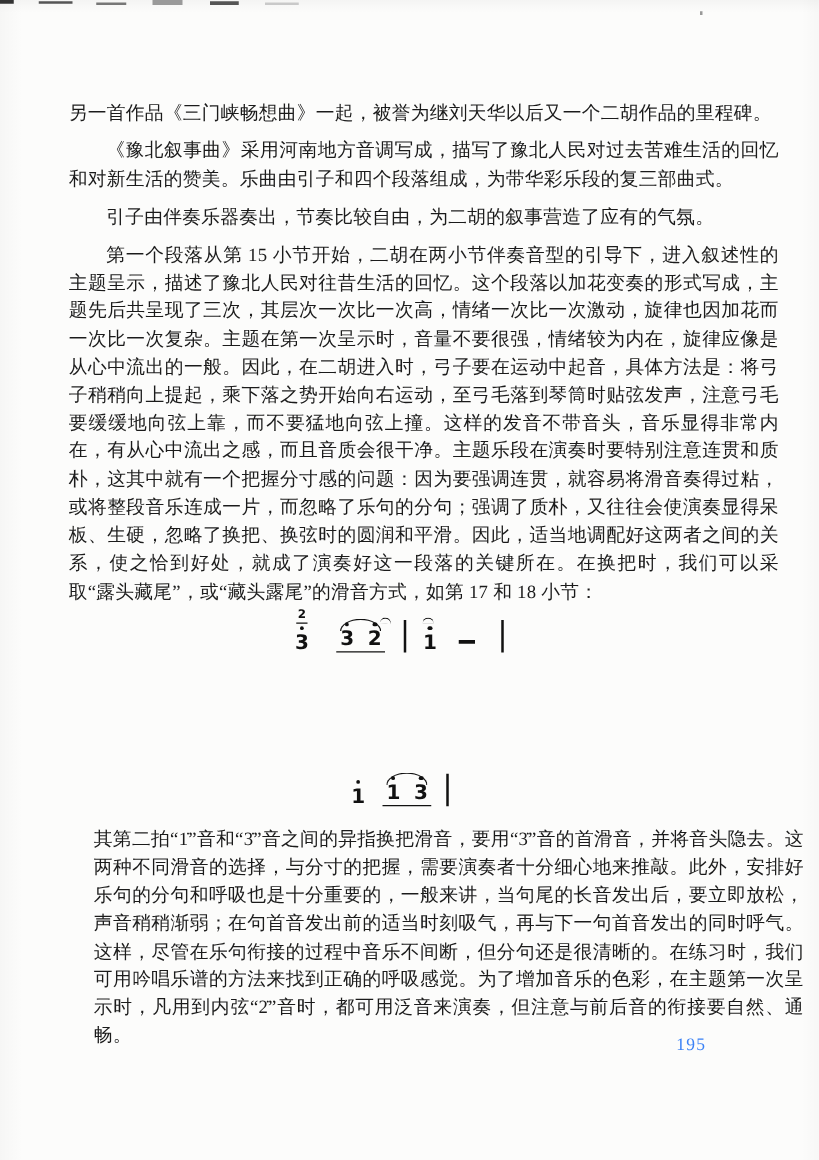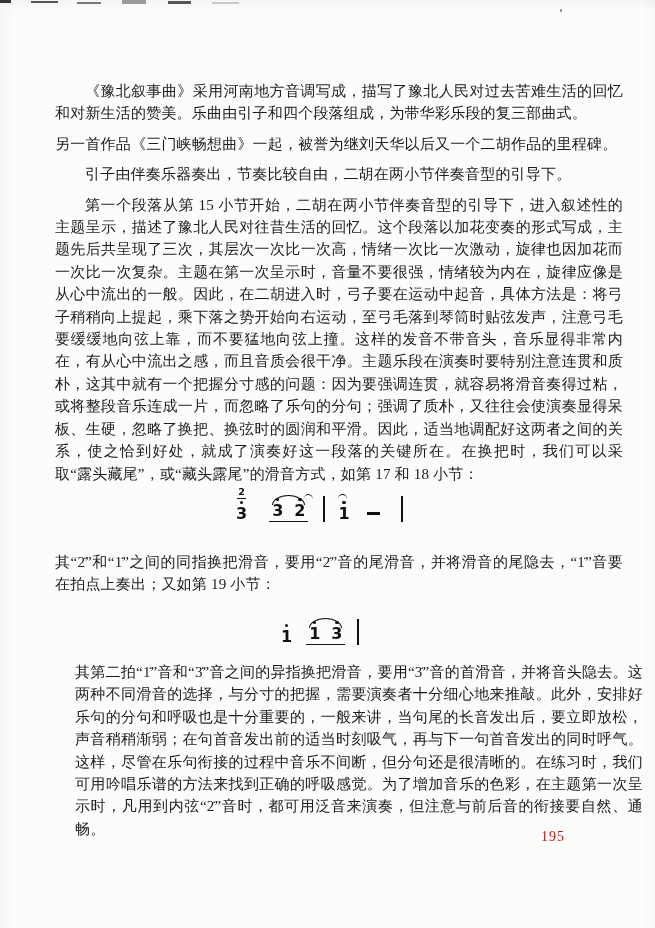--- a/index.html
+++ b/index.html
@@ -55,41 +55,41 @@
     border-radius:50% 50% 0 0 / 100% 100% 0 0;
   }
   .tie-out{right:-5px;top:-4px;transform:rotate(6deg);}
   .held-cell{position:relative;display:inline-flex;}
   .tie-in{left:0px;top:-7px;}
   .barline{width:2px;height:26px;background:#111;}
   .duration-dash{width:13px;height:2.6px;background:#111;margin-bottom:7px;}
 
   .pagenum{
     position:absolute;left:541px;top:829px;
-    font-size:14px;letter-spacing:1px;color:#b91c1c;
+    font-size:14px;letter-spacing:1px;color:#3b82f6;
     font-family:"Liberation Serif","DejaVu Serif",serif;
   }
 </style>
 </head>
 <body>
 
 <div class="page">
 
   <div class="artifact" style="left:0;top:0;width:11px;height:3px;background:#333;"></div>
   <div class="artifact" style="left:31px;top:1px;width:27px;height:2px;background:#555;"></div>
   <div class="artifact" style="left:77px;top:2px;width:24px;height:2px;background:#777;"></div>
   <div class="artifact" style="left:122px;top:0;width:24px;height:4px;background:#9a9a9a;"></div>
   <div class="artifact" style="left:168px;top:1px;width:23px;height:3px;background:#555;"></div>
   <div class="artifact" style="left:212px;top:2px;width:27px;height:2px;background:#c9c9c9;"></div>
   <div class="artifact" style="left:560px;top:9px;width:2px;height:3px;background:#999;"></div>
 
   <div class="sec" style="top:80px;">
+    <p class="para">另一首作品《三门峡畅想曲》一起，被誉为继刘天华以后又一个二胡作品的里程碑。</p>
     <p class="para indent">《豫北叙事曲》采用河南地方音调写成，描写了豫北人民对过去苦难生活的回忆和对新生活的赞美。乐曲由引子和四个段落组成，为带华彩乐段的复三部曲式。</p>
-    <p class="para">另一首作品《三门峡畅想曲》一起，被誉为继刘天华以后又一个二胡作品的里程碑。</p>
-    <p class="para indent">引子由伴奏乐器奏出，节奏比较自由，二胡在两小节伴奏音型的引导下。</p>
+    <p class="para indent">引子由伴奏乐器奏出，节奏比较自由，为二胡的叙事营造了应有的气氛。</p>
     <p class="para indent">第一个段落从第 15 小节开始，二胡在两小节伴奏音型的引导下，进入叙述性的主题呈示，描述了豫北人民对往昔生活的回忆。这个段落以加花变奏的形式写成，主题先后共呈现了三次，其层次一次比一次高，情绪一次比一次激动，旋律也因加花而一次比一次复杂。主题在第一次呈示时，音量不要很强，情绪较为内在，旋律应像是从心中流出的一般。因此，在二胡进入时，弓子要在运动中起音，具体方法是：将弓子稍稍向上提起，乘下落之势开始向右运动，至弓毛落到琴筒时贴弦发声，注意弓毛要缓缓地向弦上靠，而不要猛地向弦上撞。这样的发音不带音头，音乐显得非常内在，有从心中流出之感，而且音质会很干净。主题乐段在演奏时要特别注意连贯和质朴，这其中就有一个把握分寸感的问题：因为要强调连贯，就容易将滑音奏得过粘，或将整段音乐连成一片，而忽略了乐句的分句；强调了质朴，又往往会使演奏显得呆板、生硬，忽略了换把、换弦时的圆润和平滑。因此，适当地调配好这两者之间的关系，使之恰到好处，就成了演奏好这一段落的关键所在。在换把时，我们可以采取“露头藏尾”，或“藏头露尾”的滑音方式，如第 17 和 18 小节：</p>
   </div>
 
   <div class="music" style="left:236px;top:487px;">
     <div class="grace-cell">
       <span class="grace-num">2</span>
       <span class="note">
         <span class="octave-dot"></span>
         <span class="num">3</span>
       </span>
@@ -113,23 +113,20 @@
       <span class="tie-mark tie-in"></span>
       <span class="note">
         <span class="octave-dot"></span>
         <span class="num">1</span>
       </span>
     </div>
     <div class="duration-dash" style="margin-left:17px;"></div>
     <div class="barline" style="margin-left:21px;"></div>
   </div>
 
-  <div class="sec" style="top:551px;">
-    <p class="para">其“2̇”和“1̇”之间的同指换把滑音，要用“2̇”音的尾滑音，并将滑音的尾隐去，“1̇”音要在拍点上奏出；又如第 19 小节：</p>
-  </div>
 
   <div class="music" style="left:281px;top:619px;">
     <span class="note">
       <span class="octave-dot"></span>
       <span class="num">1</span>
     </span>
     <div class="slur-cell" style="margin-left:14px;">
       <span class="slur-arc"></span>
       <span class="beam">
         <span class="note">

